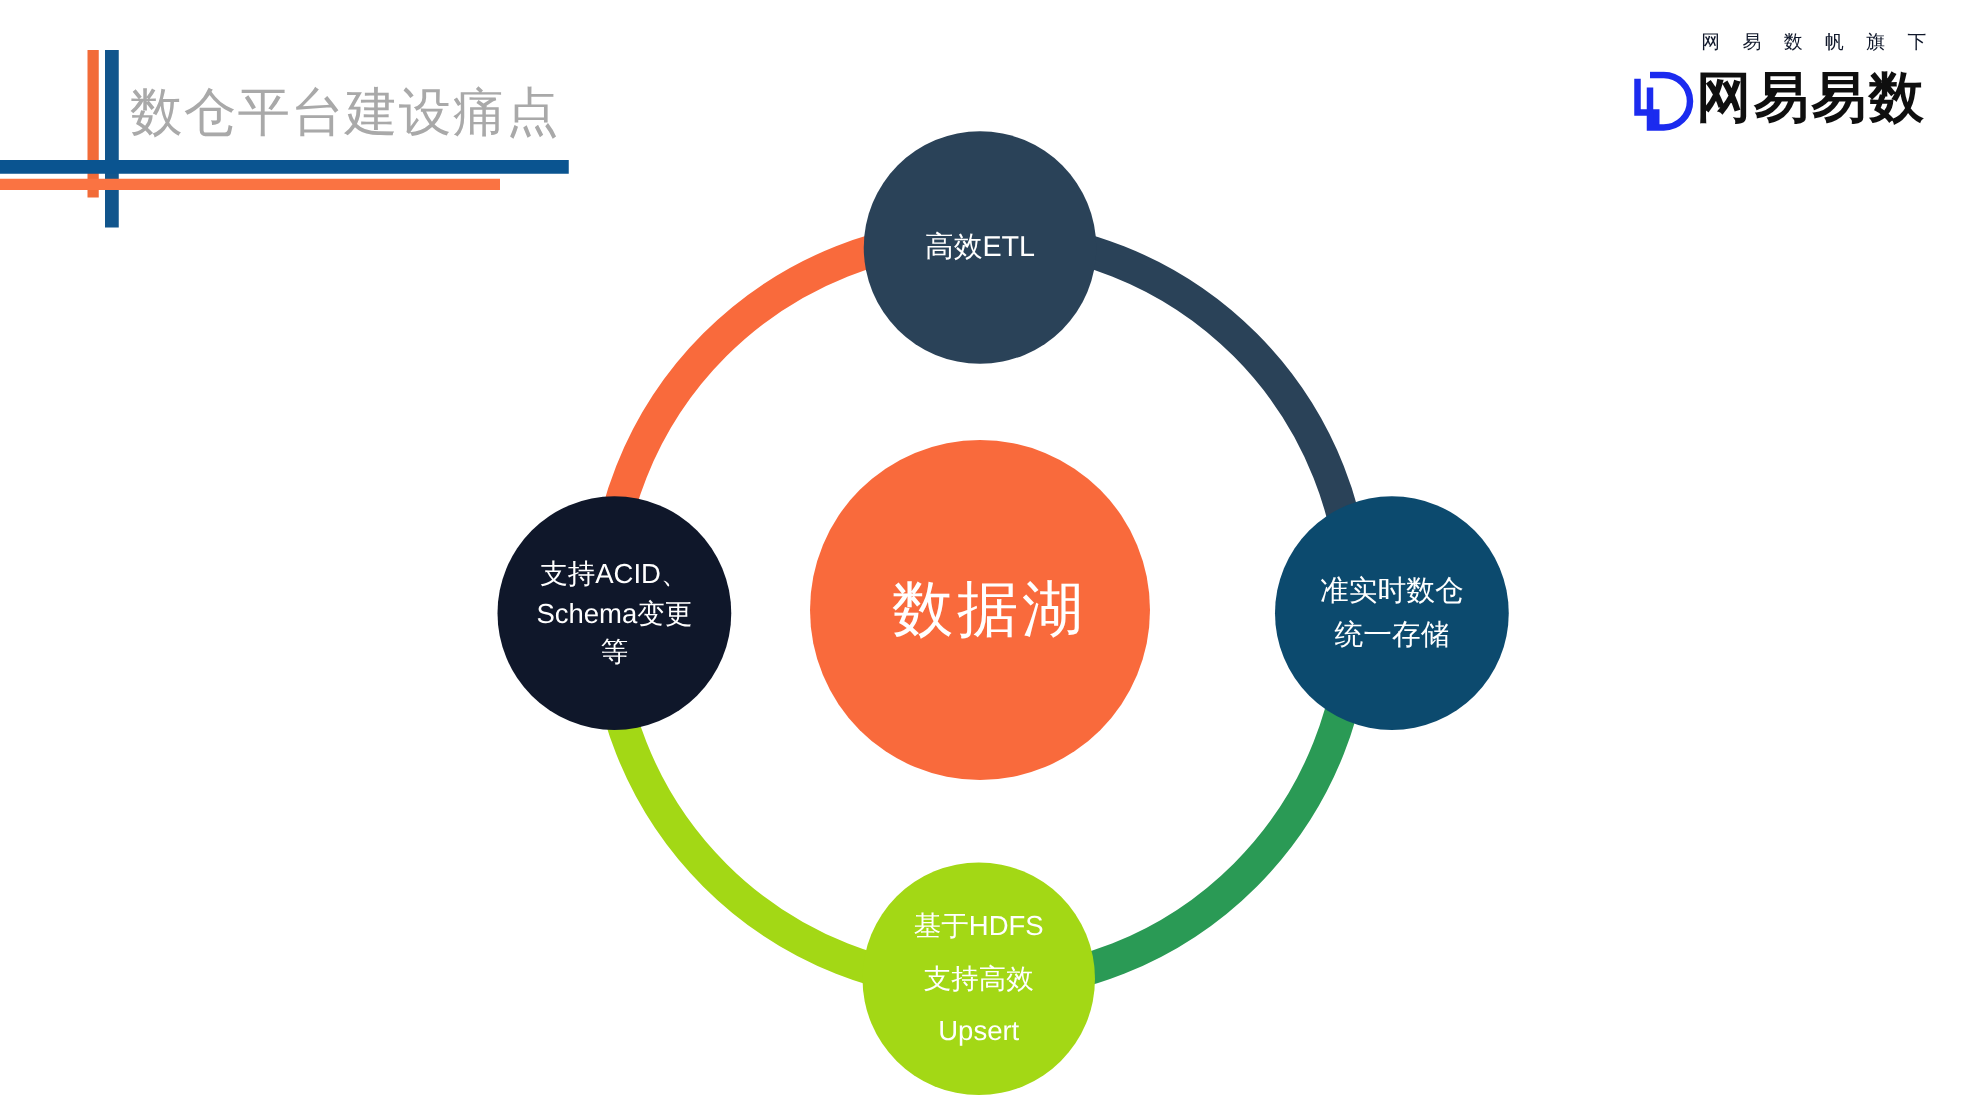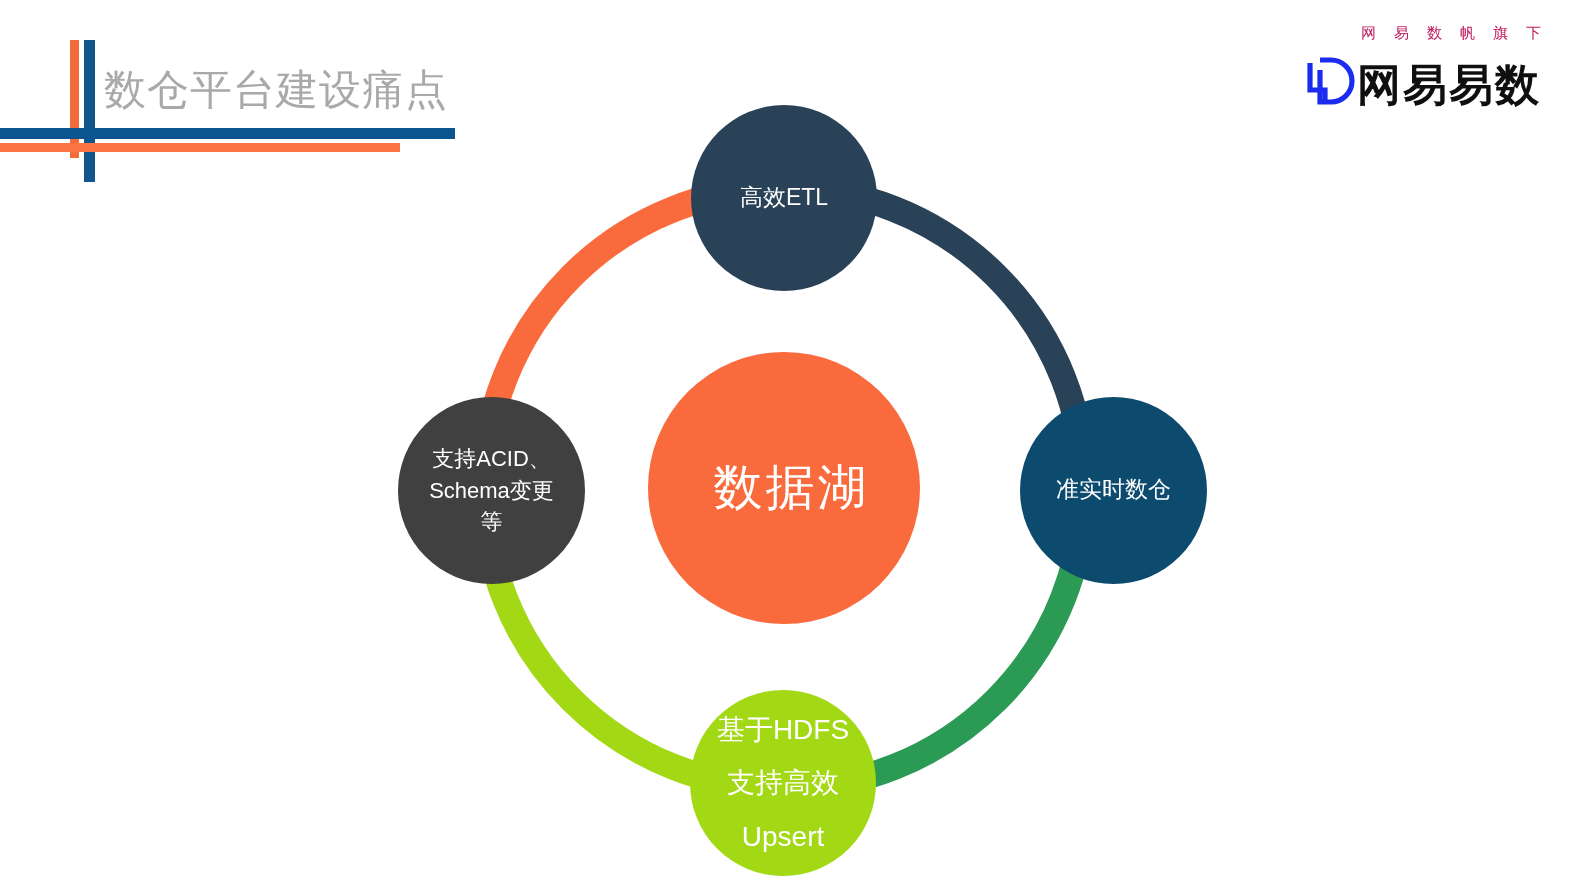--- a/index.html
+++ b/index.html
@@ -56,29 +56,29 @@
   }
 
   
   #brand-area {
     position: absolute;
     right: 46px; top: 24px;
     text-align: right;
   }
   #brand-tagline {
     font-size: 15px;
-    color: #be185d;
+    color: #0f172a;
     letter-spacing: 18px;
     margin-right: -18px;
     white-space: nowrap;
     font-weight: 400;
   }
   #brand-row {
     display: flex;
-    align-items: flex-end;
+    align-items: flex-start;
     justify-content: flex-end;
     margin-top: 14px;
   }
   #brand-mark { display:block; }
   #brand-name {
     font-size: 44px;
     font-weight: 700;
     color: #0f0f0f;
     letter-spacing: 2px;
     white-space: nowrap;
@@ -133,21 +133,21 @@
     z-index: 5;
   }
   #node-top .node-label {
     font-size: 23px;
     line-height: 1.35;
   }
 
   #node-left {
     left: 398px; top: 397px;
     width: 187px; height: 187px;
-    background: #404040;
+    background: #0f172a;
     z-index: 5;
   }
   #node-left .node-label {
     font-size: 22px;
     line-height: 1.45;
   }
 
   #node-right {
     left: 1020px; top: 397px;
     width: 187px; height: 187px;
@@ -159,21 +159,21 @@
     line-height: 1.5;
   }
 
   #node-bottom {
     left: 690px; top: 690px;
     width: 186px; height: 186px;
     background: #A3D815;
     z-index: 5;
   }
   #node-bottom .node-label {
-    font-size: 28px;
+    font-size: 22px;
     line-height: 1.9;
   }
   .cjk-serif { font-family: "Liberation Serif", "DejaVu Serif", serif; }
 </style>
 </head>
 <body>
 
 <div id="title-area">
   <div class="rule" id="rule-v-orange"></div>
   <div class="rule" id="rule-v-blue"></div>
@@ -222,20 +222,21 @@
     <div class="node-label">
       <div>支持ACID、</div>
       <div>Schema变更</div>
       <div>等</div>
     </div>
   </div>
 
   <div class="node-circle" id="node-right">
     <div class="node-label cjk-serif">
       <div>准实时数仓</div>
+      <div>统一存储</div>
     </div>
   </div>
 
   <div class="node-circle" id="node-bottom">
     <div class="node-label">
       <div>基于HDFS</div>
       <div>支持高效</div>
       <div>Upsert</div>
     </div>
   </div>

